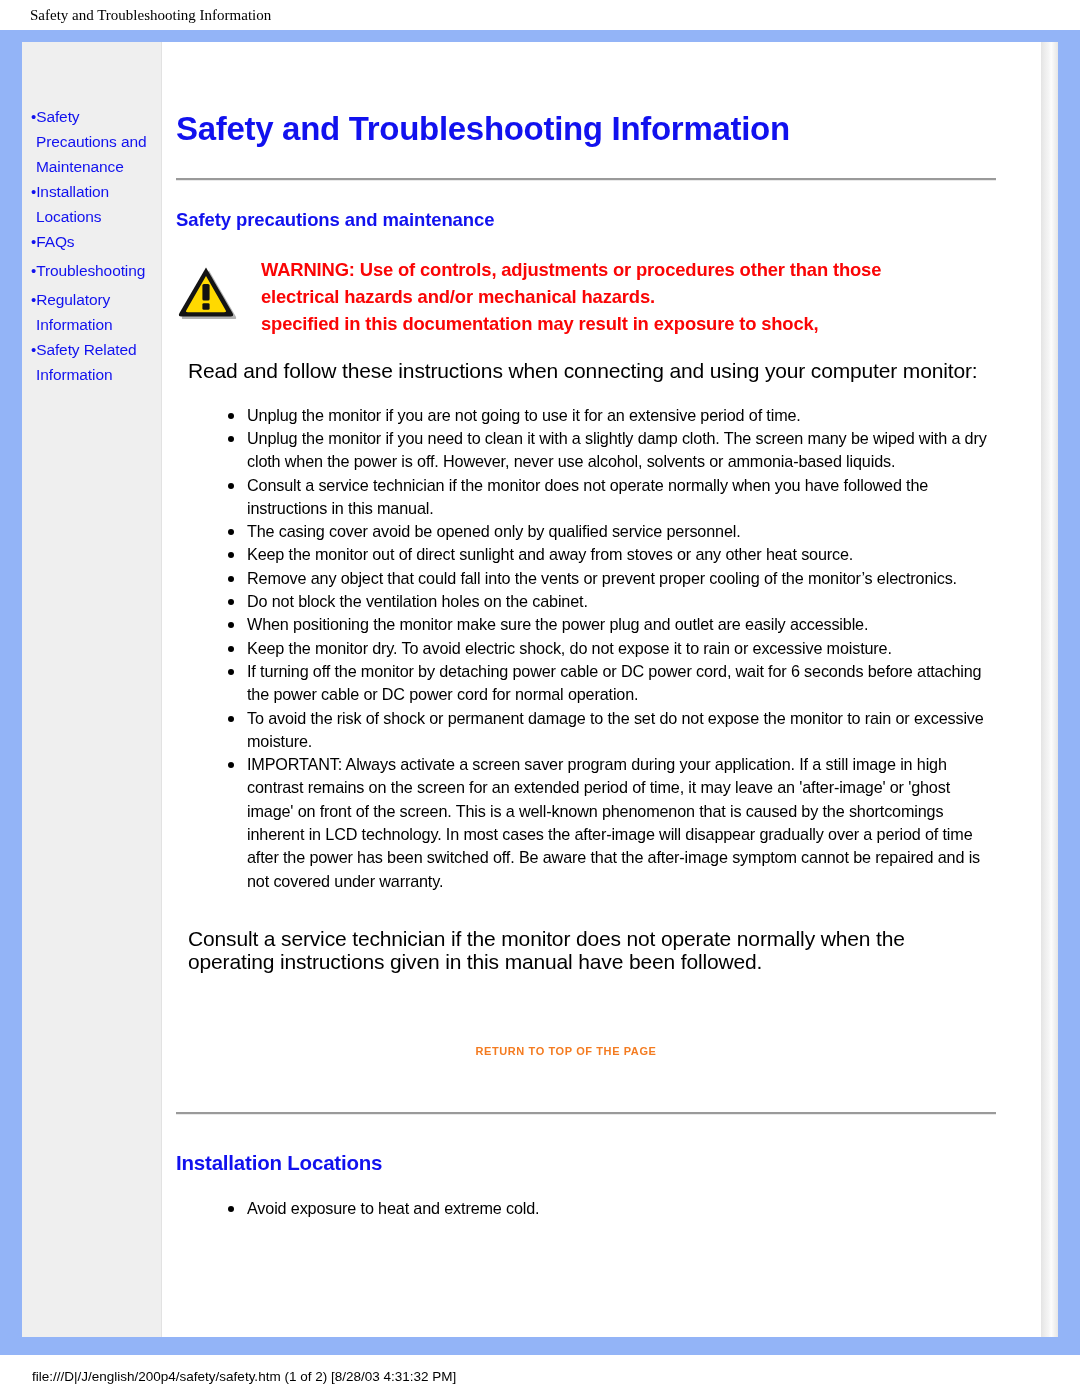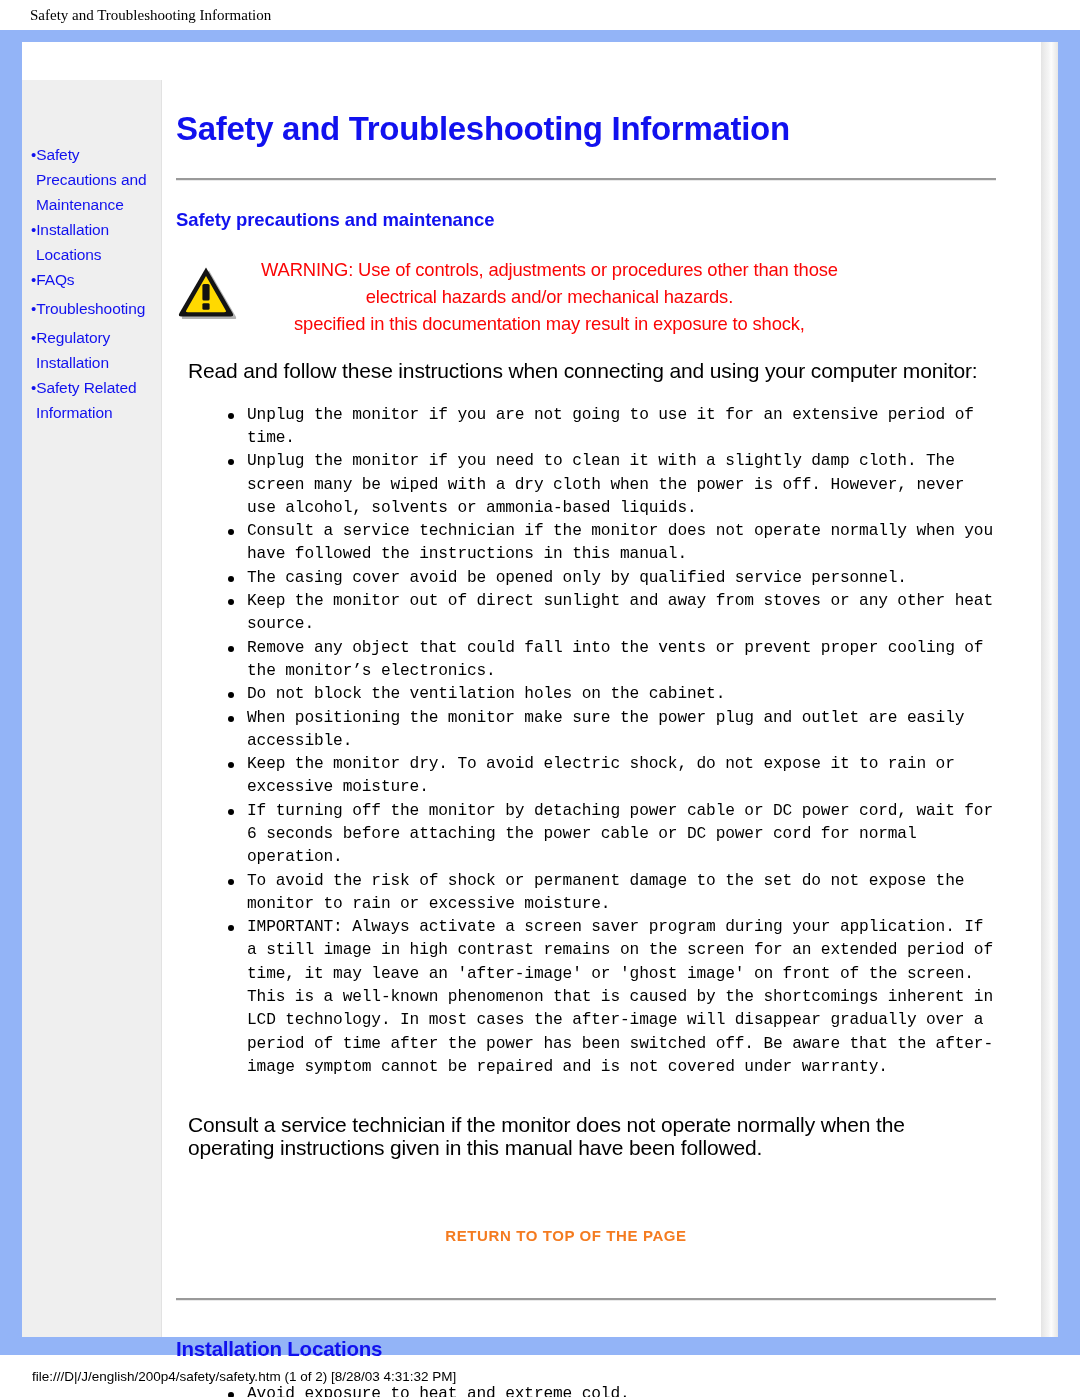--- a/index.html
+++ b/index.html
@@ -62,21 +62,20 @@
   }
 
   
   .sidebar {
     width: 140px;
     flex: 0 0 140px;
     background: #efefef;
     border-right: 1px solid #e2e2e2;
     padding: 62px 0 0 0;
     box-sizing: border-box;
-    margin-top: 38px;
   }
   .nav-list {
     list-style: none;
     margin: 0;
     padding: 0 4px 0 9px;
   }
   .nav-item {
     color: #1111ee;
     font-size: 15.5px;
     line-height: 25px;
@@ -134,44 +133,42 @@
     align-items: flex-start;
     margin: 25px 0 0 0;
   }
   .warn-icon {
     flex: 0 0 70px;
     width: 70px;
     padding-top: 7px;
   }
   .warn-text {
     color: #fa0505;
-    font-weight: normal;
+    font-weight: bold;
     font-size: 18.4px;
     line-height: 27px;
     letter-spacing: -0.15px;
     padding-left: 15px;
-    text-align: center;
   }
   .warn-text span { display: block; }
 
   
   p.body-text {
     font-size: 21px;
     color: #000;
     line-height: 23px;
     margin: 22px 0 0 12px;
     letter-spacing: -0.15px;
   }
   p.body-text.spaced-top { margin-top: 34px; }
 
   ul.bullets {
     margin: 22px 0 0 0;
     padding: 0 0 0 52px;
     list-style: none;
-    font-family: Liberation Mono, monospace;
   }
   ul.bullets li {
     font-size: 16.2px;
     color: #000;
     line-height: 23.3px;
     letter-spacing: -0.15px;
     position: relative;
     padding-left: 19px;
     margin: 0 0 0 0;
   }
@@ -186,21 +183,21 @@
     background: #000;
   }
 
   .return-top {
     text-align: center;
     margin: 68px 0 0 0;
     padding-right: 40px;
   }
   .return-top a {
     color: #f47b20;
-    font-size: 15px;
+    font-size: 11px;
     font-weight: bold;
     letter-spacing: 0.6px;
     text-decoration: none;
   }
 
   hr.rule-bottom {
     border: 0;
     border-top: 2px solid #9a9a9a;
     border-bottom: 1px solid #e9e9e9;
     margin: 53px 0 0 0;
@@ -236,21 +233,21 @@
   <div class="page-inner">
 
     <nav class="sidebar">
       <ul class="nav-list">
         <li class="nav-item"><span class="bullet">•</span><a href="#">Safety Precautions and Maintenance</a></li>
         <li class="nav-item"><span class="bullet">•</span><a href="#">Installation Locations</a></li>
         <li class="nav-item"><span class="bullet">•</span><a href="#">FAQs</a></li>
         <li class="nav-gap"></li>
         <li class="nav-item"><span class="bullet">•</span><a href="#">Troubleshooting</a></li>
         <li class="nav-gap"></li>
-        <li class="nav-item"><span class="bullet">•</span><a href="#">Regulatory Installation</a></li>
+        <li class="nav-item"><span class="bullet">•</span><a href="#">Regulatory Information</a></li>
         <li class="nav-item"><span class="bullet">•</span><a href="#">Safety Related Information</a></li>
       </ul>
     </nav>
 
     <main class="content">
       <div class="content-pad">
 
         <h1 class="page-title">Safety and Troubleshooting Information</h1>
 
         <hr class="rule">

